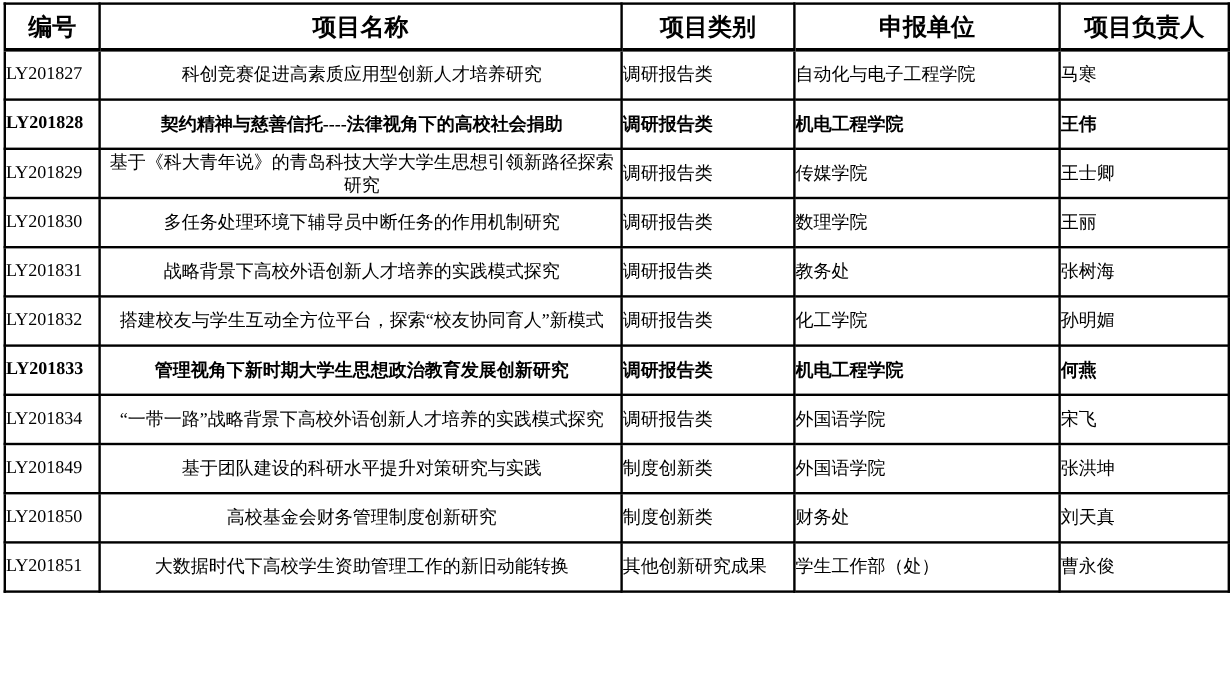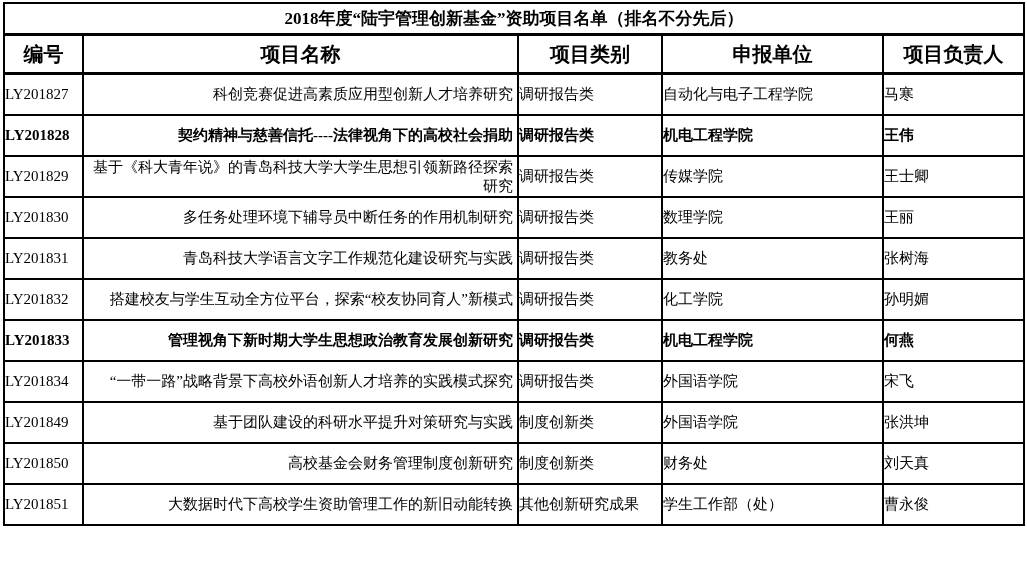--- a/index.html
+++ b/index.html
@@ -44,21 +44,21 @@
     font-weight: bold;
     font-size: 20px;
     border-bottom: 3px solid #000000;
   }
   tr.data-row td {
     height: 39px;
     vertical-align: middle;
     font-size: 15px;
   }
   tr.data-row td.c-name {
-    text-align: right;
+    text-align: center;
     padding-left: 6px;
     padding-right: 4px;
   }
   tr.data-row.bold td {
     font-weight: bold;
     margin-top: 44px;
   }
 </style>
 </head>
 <body>
@@ -66,23 +66,20 @@
 <div class="page">
   <table class="fund-table">
     <colgroup>
       <col style="width:79px">
       <col style="width:435px">
       <col style="width:144px">
       <col style="width:221px">
       <col style="width:141px">
     </colgroup>
     <tbody>
-      <tr class="title-row">
-        <td colspan="5">2018年度“陆宇管理创新基金”资助项目名单（排名不分先后）</td>
-      </tr>
       <tr class="header-row">
         <th>编号</th>
         <th>项目名称</th>
         <th>项目类别</th>
         <th>申报单位</th>
         <th>项目负责人</th>
       </tr>
 
       <tr class="data-row">
         <td class="c-id">LY201827</td>
@@ -107,21 +104,21 @@
       </tr>
       <tr class="data-row">
         <td class="c-id">LY201830</td>
         <td class="c-name">多任务处理环境下辅导员中断任务的作用机制研究</td>
         <td class="c-cat">调研报告类</td>
         <td class="c-unit">数理学院</td>
         <td class="c-leader">王丽</td>
       </tr>
       <tr class="data-row">
         <td class="c-id">LY201831</td>
-        <td class="c-name">青岛科技大学语言文字工作规范化建设研究与实践</td>
+        <td class="c-name">战略背景下高校外语创新人才培养的实践模式探究</td>
         <td class="c-cat">调研报告类</td>
         <td class="c-unit">教务处</td>
         <td class="c-leader">张树海</td>
       </tr>
       <tr class="data-row">
         <td class="c-id">LY201832</td>
         <td class="c-name">搭建校友与学生互动全方位平台，探索“校友协同育人”新模式</td>
         <td class="c-cat">调研报告类</td>
         <td class="c-unit">化工学院</td>
         <td class="c-leader">孙明媚</td>

